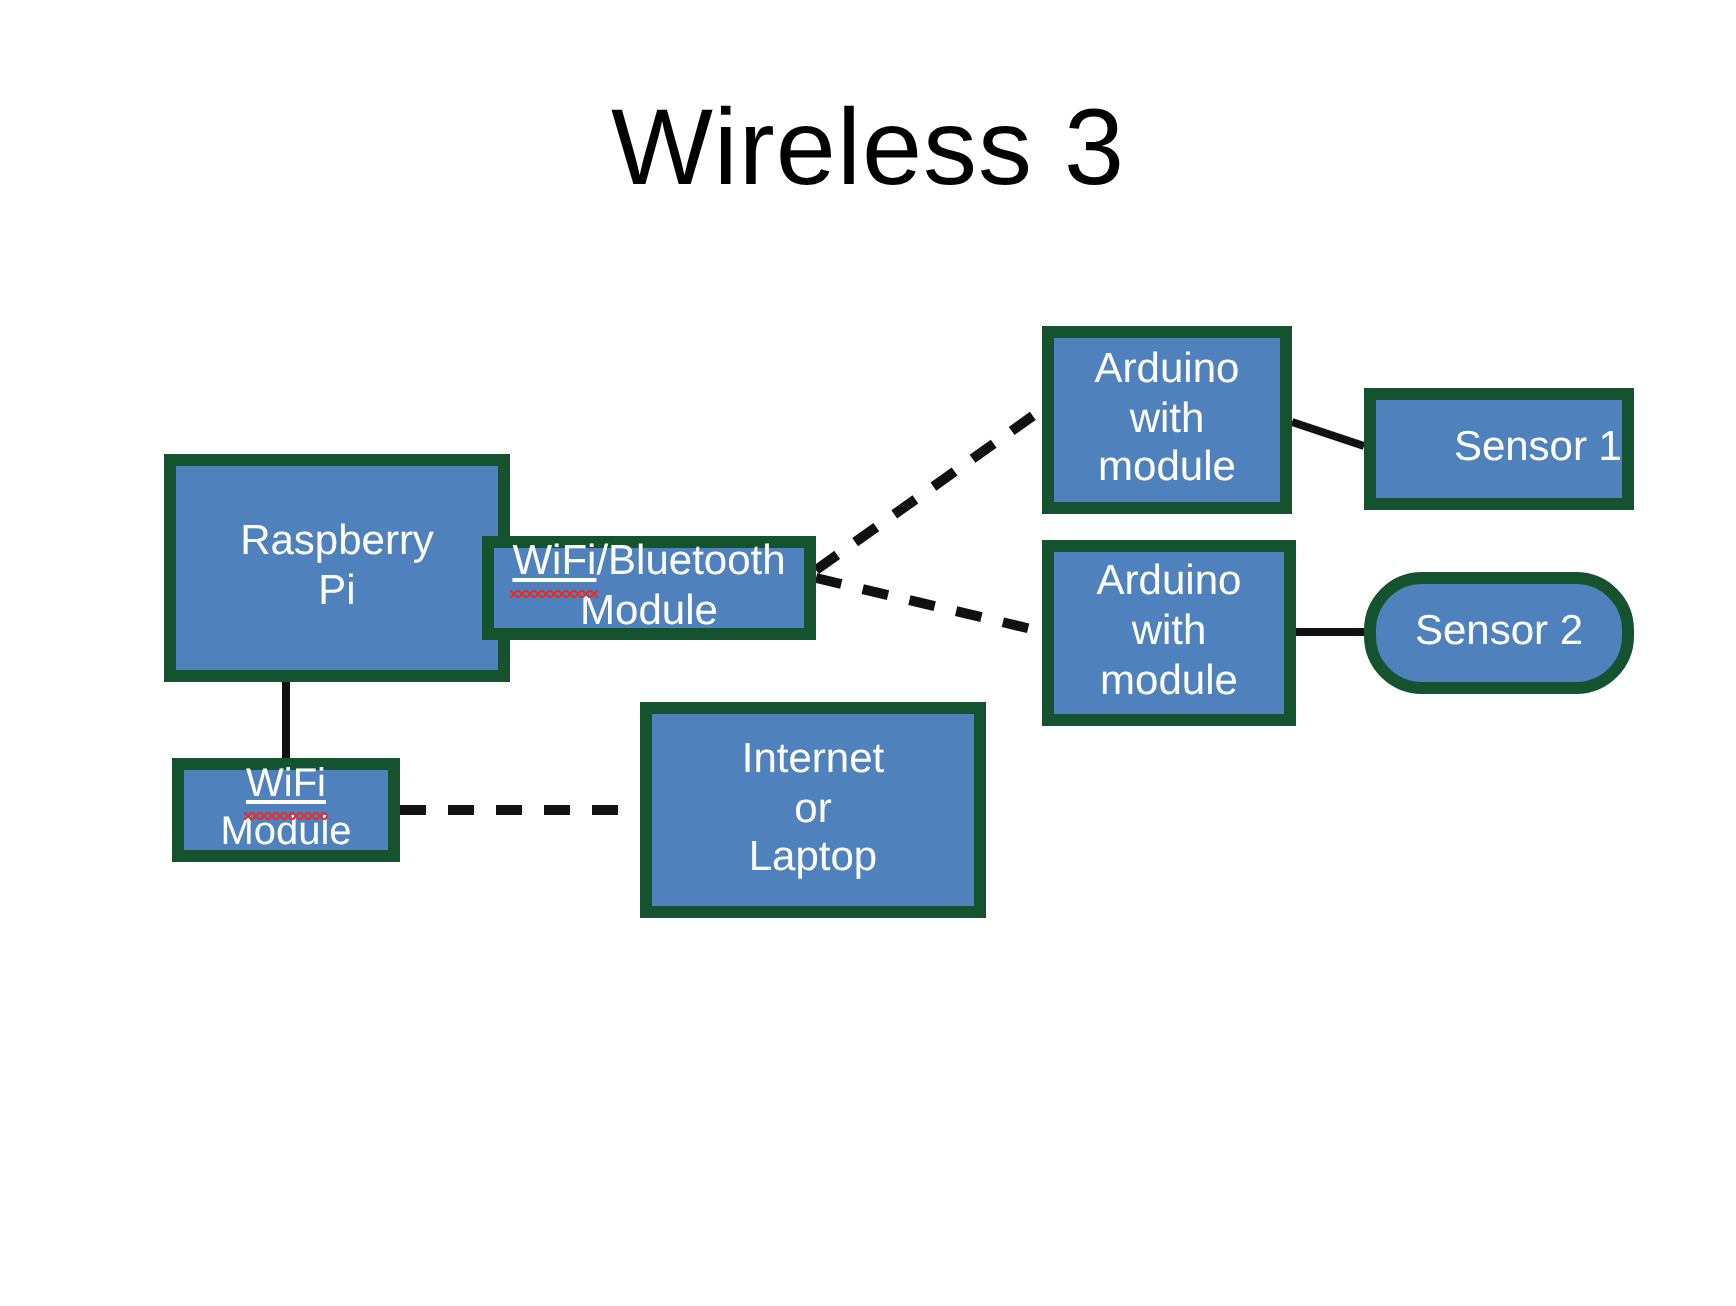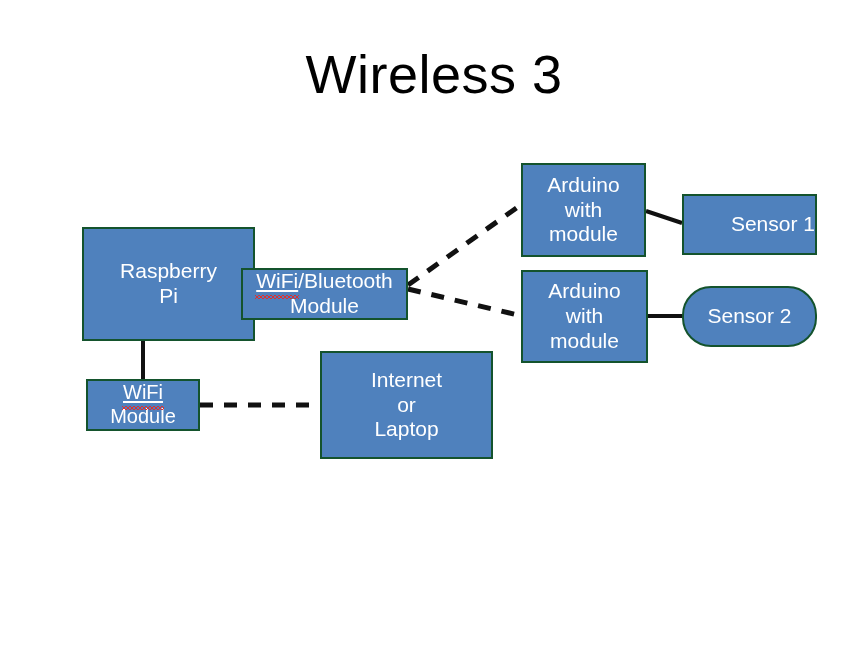--- a/index.html
+++ b/index.html
@@ -26,21 +26,21 @@
     color: #000000;
     letter-spacing: 0.5px;
     line-height: 1.0;
     white-space: pre;
     margin-top: 25px;
   }
   .node {
     position: absolute;
     box-sizing: border-box;
     background: #4F81BD;
-    border: 2px solid #14532d;
+    border: 6px solid #14532d;
     color: #FFFFFF;
     display: flex;
     align-items: center;
     justify-content: center;
     text-align: center;
     font-size: 21px;
     line-height: 1.18;
     white-space: pre-line;
     z-index: 3;
   }

